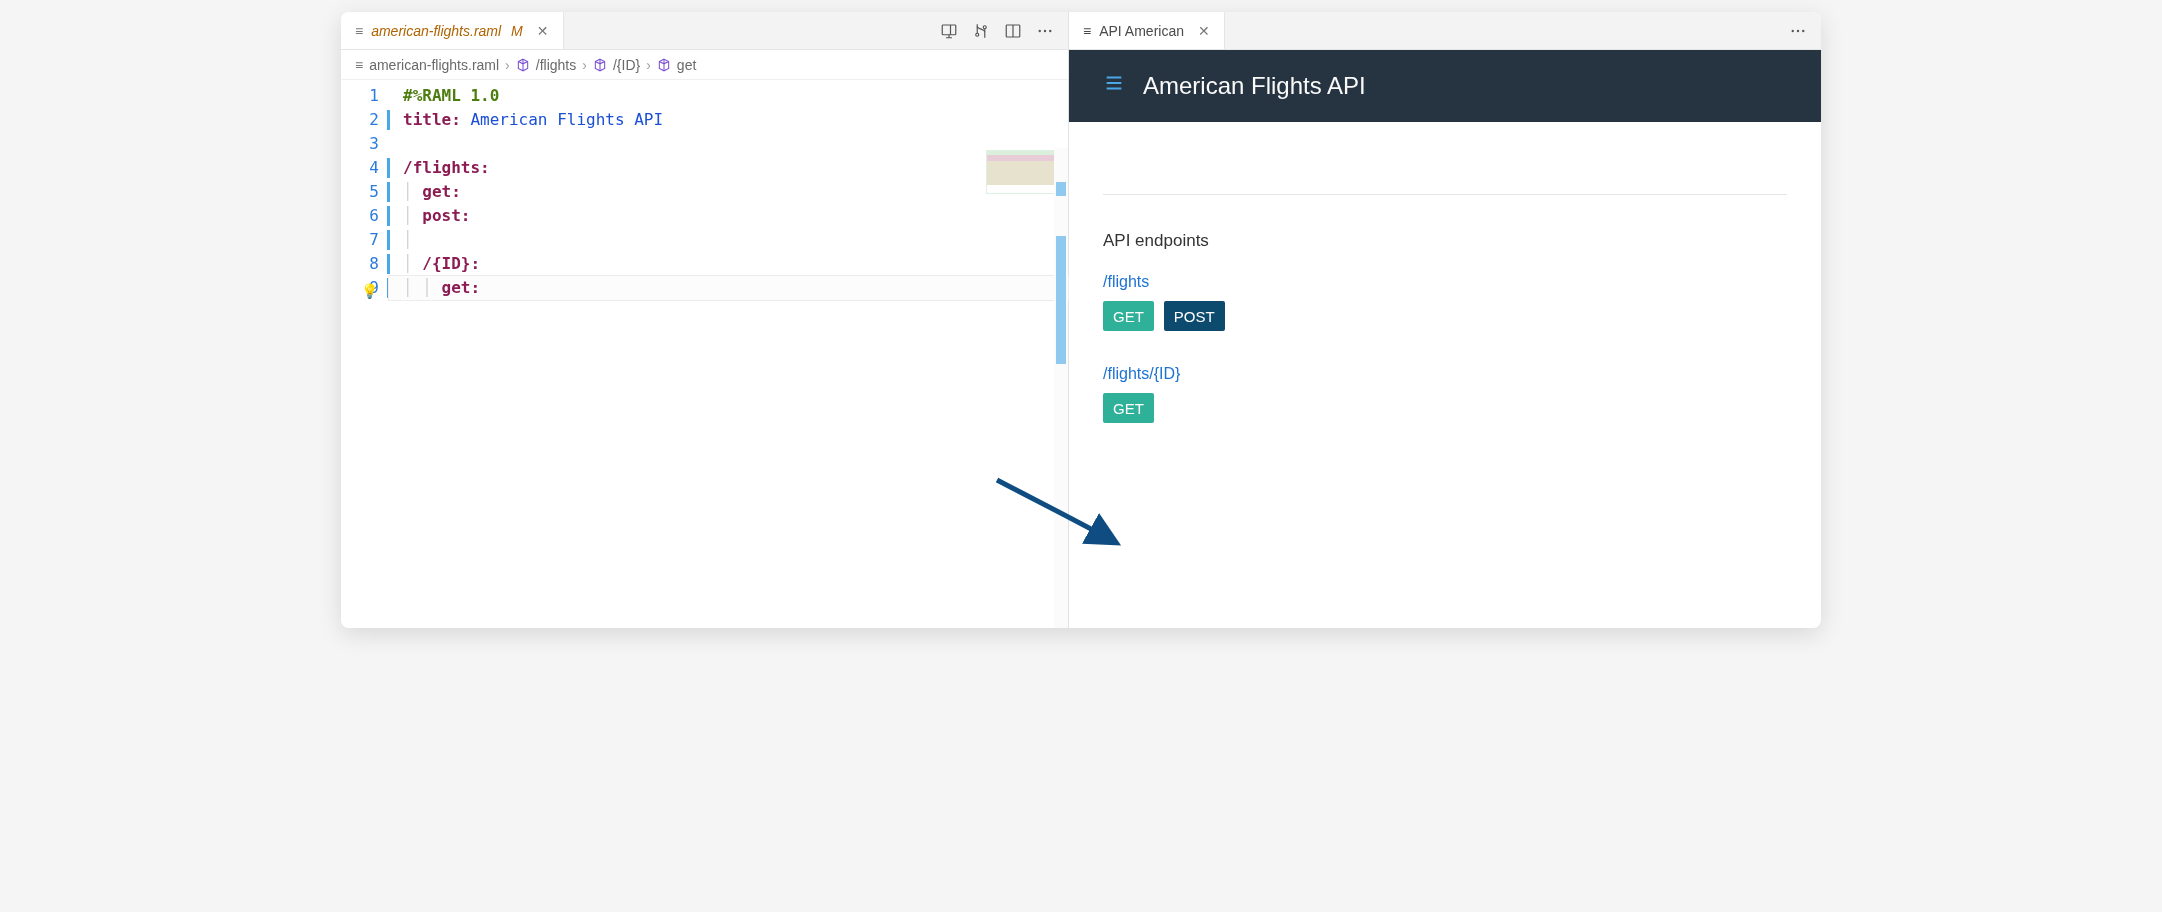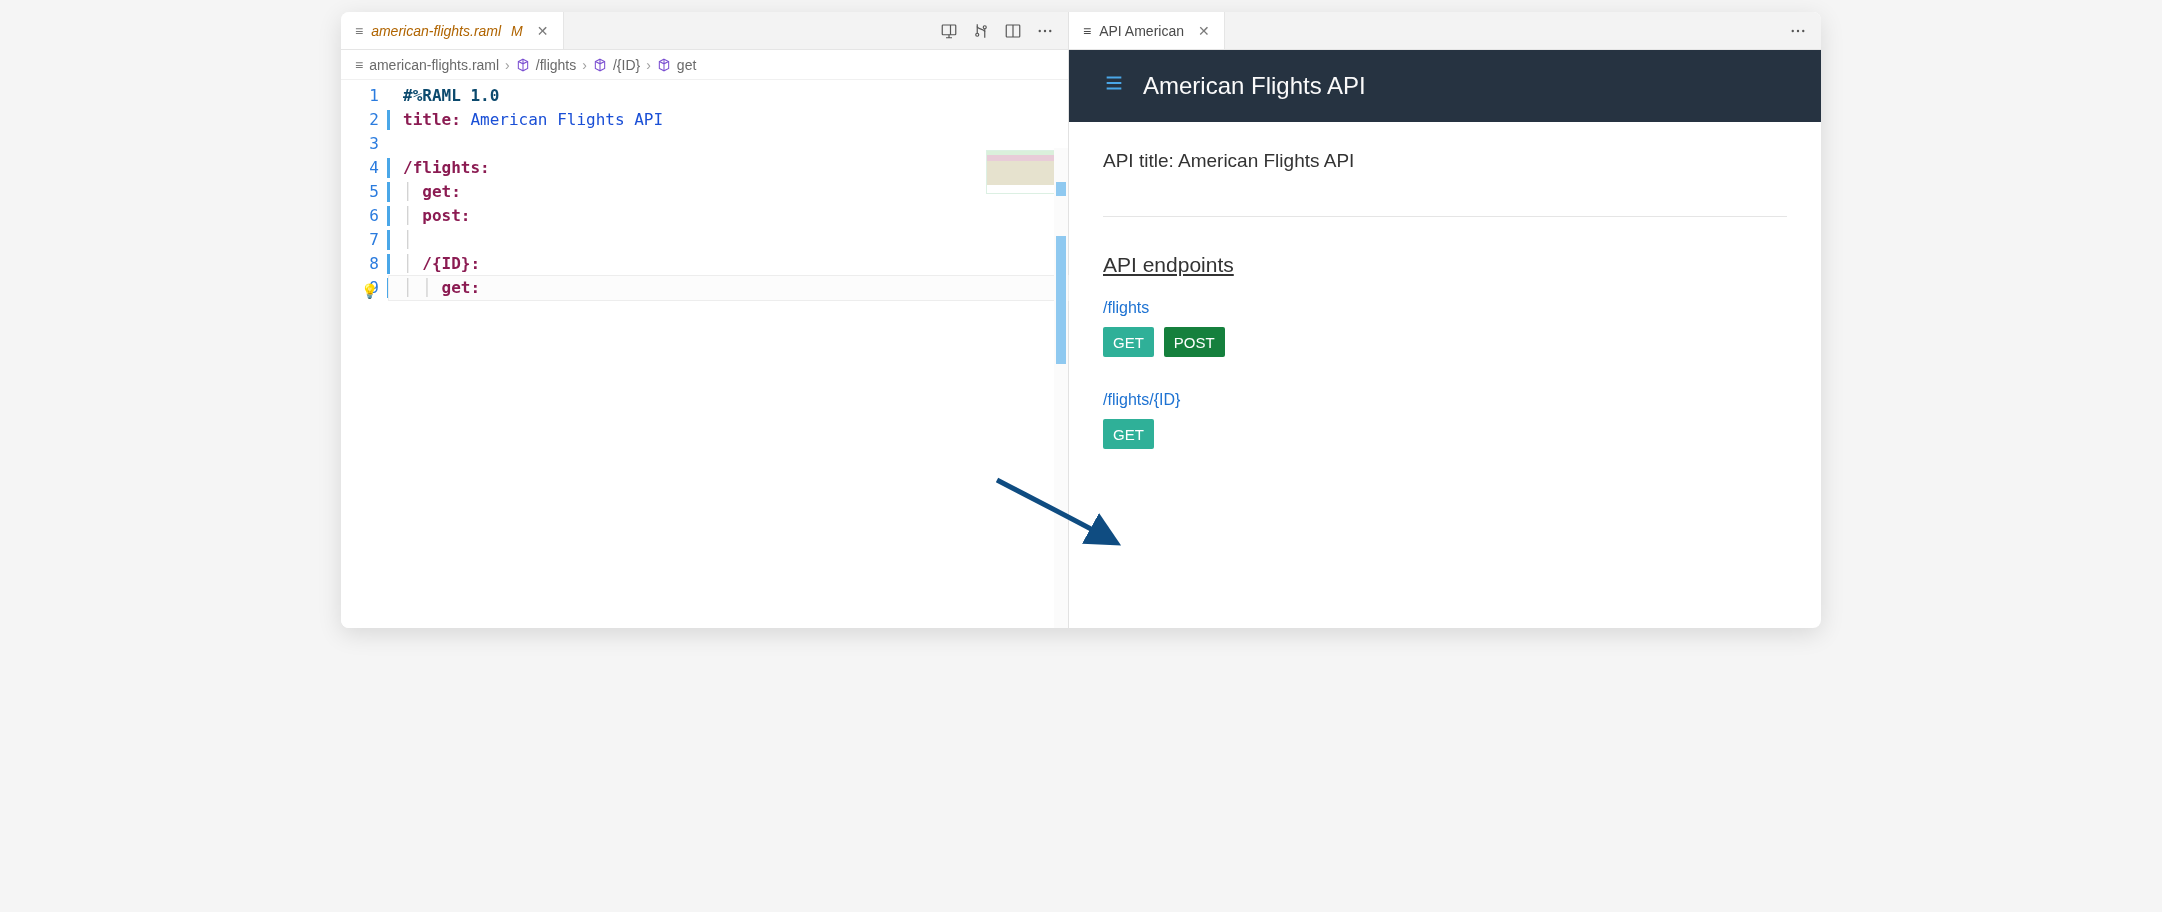--- a/index.html
+++ b/index.html
@@ -116,21 +116,21 @@
     background: #fcfcfc;
     outline: 1px solid #ededed;
   }
   .code .row .lightbulb {
     position: absolute;
     left: -28px;
     top: 3px;
     color: #e9b400;
     font-size: 14px;
   }
-  .tok-green { color: #0c4a6e; font-weight: 600; text-align: center; }
+  .tok-green { color: #4d7c0f; font-weight: 600; text-align: center; }
   .tok-key   { color: #8b1b52; font-weight: 700; }
   .tok-str   { color: #1a4fd6; }
   .tok-guide { color: #d0d0d0; }
 
   .minimap {
     position: absolute;
     right: 8px;
     top: 70px;
     width: 74px;
     height: 44px;
@@ -201,38 +201,38 @@
   .hamburger svg { width: 22px; height: 22px; stroke: #4aa7e8; }
   .console-body {
     flex: 1;
     padding: 28px 34px;
     color: #333;
     position: relative;
     overflow: hidden;
   }
   .api-title-line { font-size: 19px; color: #333; }
   .hr { height: 1px; background: #e5e5e5; margin: 44px 0 36px; }
-  .section-label { font-size: 21px; color: #333; margin-bottom: 22px; text-decoration: underline; }
+  .section-label { font-size: 17px; color: #333; margin-bottom: 22px; }
   .endpoint { margin-bottom: 34px; }
   .endpoint-path { color: #1d72d2; font-size: 16px; margin-bottom: 10px; cursor: pointer; }
   .badges { display: flex; gap: 10px; }
   .badge {
     display: inline-flex;
     align-items: center;
     justify-content: center;
     height: 30px;
     padding: 0 10px;
     color: #fff;
     font-size: 15px;
     font-weight: 500;
     cursor: pointer;
     border-radius: 2px;
   }
   .badge.get  { background: #2fb098; }
-  .badge.post { background: #15803d; }
+  .badge.post { background: #0c4a6e; }
 
   
   .arrow {
     position: absolute;
     left: 648px;
     top: 460px;
     pointer-events: none;
   }
   .arrow svg { width: 140px; height: 90px; }
 </style>
@@ -357,24 +357,20 @@
     <div class="console-header">
       <span class="hamburger">
         <svg viewBox="0 0 24 24" fill="none" stroke-width="2">
             <path d="M4 6h16M4 12h16M4 18h16"></path>
           </svg>
       </span>
       <span>American Flights API</span>
     </div>
 
     <div class="console-body">
-      <div class="api-title-line">
-        <span>API title:</span>
-        <span>American Flights API</span>
-      </div>
       <div class="hr"></div>
       <div class="section-label">API endpoints</div>
       <div id="endpoints">
           <div class="endpoint">
             <div class="endpoint-path">/flights</div>
             <div class="badges">
               <span class="badge get">GET</span>
               <span class="badge post">POST</span>
             </div>
           </div>

